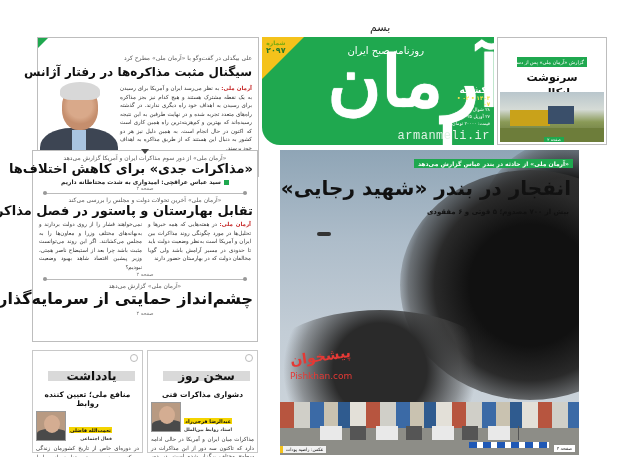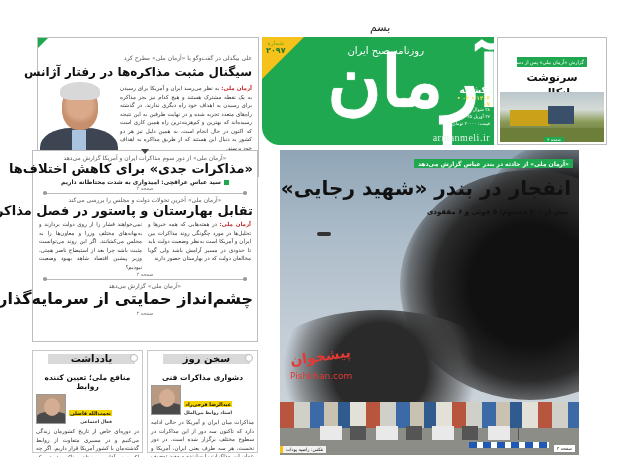--- a/index.html
+++ b/index.html
@@ -12,29 +12,29 @@
   .body-text{font-size:5.5px;line-height:1.55;color:#333;text-align:justify}
   .body-text .src{color:#c62828;font-weight:bold}
   .pageref{font-size:5px;color:#777;text-align:center}
   .divider{height:1px;background:#bbb;margin:2px 6px;position:relative}
   .divider:before,.divider:after{content:"";position:absolute;top:-2px;width:4px;height:4px;border-radius:50%;background:#999}
   .divider:before{left:0}.divider:after{right:0}
 
   
   #masthead{left:262px;top:37px;width:232px;height:108px;border-radius:0 0 0 18px;overflow:hidden}
   #masthead .tri{position:absolute;left:0;top:0;width:0;height:0;border-top:42px solid #f4c21b;border-right:42px solid transparent}
-  #masthead .issue{position:absolute;left:4px;top:3px;font-size:6px;color:#7a1;font-weight:normal;line-height:1.1;text-align:center;direction:rtl}
+  #masthead .issue{position:absolute;left:4px;top:3px;font-size:6px;color:#7a1;font-weight:bold;line-height:1.1;text-align:center;direction:rtl}
   #masthead .issue b{display:block;font-size:8px;color:#2a7a2a}
   #masthead .logo{position:absolute;left:30px;top:10px;font-family:"DejaVu Serif",serif;font-size:70px;font-weight:bold;color:#fff;letter-spacing:-4px;line-height:1;text-shadow:0 0 1px #fff;transform:scaleX(1.05)}
   #masthead .tagline{position:absolute;right:70px;top:8px;font-size:10px;color:#fff;font-weight:normal}
   #masthead .date{position:absolute;right:4px;top:48px;width:40px;color:#fff;text-align:right}
   #masthead .date .day{font-size:9px;font-weight:bold;color:#fff}
   #masthead .date .g{font-size:5.5px;color:#f4e04d;font-weight:bold}
   #masthead .date .s{font-size:4.5px;line-height:1.5}
-  #masthead .url{position:absolute;right:4px;bottom:2px;font-family:Liberation Serif, serif;font-size:10px;color:#e0f2e5;direction:ltr;letter-spacing:.5px}
+  #masthead .url{position:absolute;right:4px;bottom:2px;font-family:Liberation Mono, monospace;font-size:12px;color:#e0f2e5;direction:ltr;letter-spacing:.5px}
   #ornament{left:370px;top:21px;font-size:11px;color:#222}
 
   
   #tr-box{left:497px;top:37px;width:110px;height:108px;padding:19px}
   #tr-box .kick{background:#1fa84f;color:#fff;font-size:5px;padding:2px 3px;text-align:right;white-space:nowrap;overflow:hidden}
   #tr-box h2{font-size:11px;line-height:1.35;text-align:center;margin-top:4px;font-weight:bold}
   #tr-box .photo{position:absolute;left:2px;right:2px;bottom:2px;height:50px;background:linear-gradient(#b9c6cc 0%,#d5dbd6 35%,#8a9a57 60%,#5d6b36 100%);overflow:hidden}
   #tr-box .photo .mach{position:absolute;left:10px;top:18px;width:40px;height:16px;background:#c9a21a}
   #tr-box .photo .mach2{position:absolute;left:48px;top:14px;width:26px;height:18px;background:#3a4f6a}
   #tr-box .photo .bush{position:absolute;left:0;right:0;bottom:0;height:14px;background:#6d7d3a}
@@ -57,21 +57,21 @@
   #mid-box{left:32px;top:150px;width:226px;height:192px;padding:3px 4px}
   #mid-box .arrow{position:absolute;left:108px;top:-2px;width:0;height:0;border-left:4px solid transparent;border-right:4px solid transparent;border-top:5px solid #444}
   .h1{font-size:13px;font-weight:bold;text-align:center;line-height:1.3;white-space:nowrap}
   .sub{font-size:6px;text-align:center;color:#222;font-weight:bold}
   .sub .sq{display:inline-block;width:5px;height:5px;background:#1fa84f;margin-left:3px;vertical-align:middle}
   .cols{display:flex;gap:6px;padding:0 2px}
   .cols > div{flex:1}
 
   
   .opbox{top:350px;width:111px;height:103px;border:1px solid #c8c8c8;padding:0 3px}
-  .opbox .label{margin:3px 4px 0 12px;background:#d9d9d9;font-size:10px;font-weight:bold;text-align:center;line-height:10px}
+  .opbox .label{margin:20px 4px 0 12px;background:#d9d9d9;font-size:12px;font-weight:bold;text-align:center;line-height:10px}
   .opbox .dot{position:absolute;right:4px;top:3px;width:8px;height:8px;border-radius:50%;background:#fff;border:1px solid #bbb}
   .opbox h3{font-size:7.5px;font-weight:bold;text-align:center;margin-top:9px}
   .opbox .auth{display:flex;justify-content:flex-end;align-items:flex-end;gap:3px;margin:3px 0}
   .opbox .photo{width:30px;height:30px;background:#b89a82;border:1px solid #999;position:relative;overflow:hidden}
   .opbox .photo:after{content:"";position:absolute;left:7px;top:3px;width:16px;height:18px;border-radius:50%;background:#d4ad92}
   .opbox .photo:before{content:"";position:absolute;left:0;bottom:0;width:30px;height:11px;background:#4a4a4a;border-radius:40% 40% 0 0}
   .opbox .who{text-align:right}
   .opbox .name{font-size:5px;background:#f4d400;font-weight:bold;padding:0 1px;display:inline-block}
   .opbox .role{font-size:4.5px;color:#333;font-weight:bold}
 

